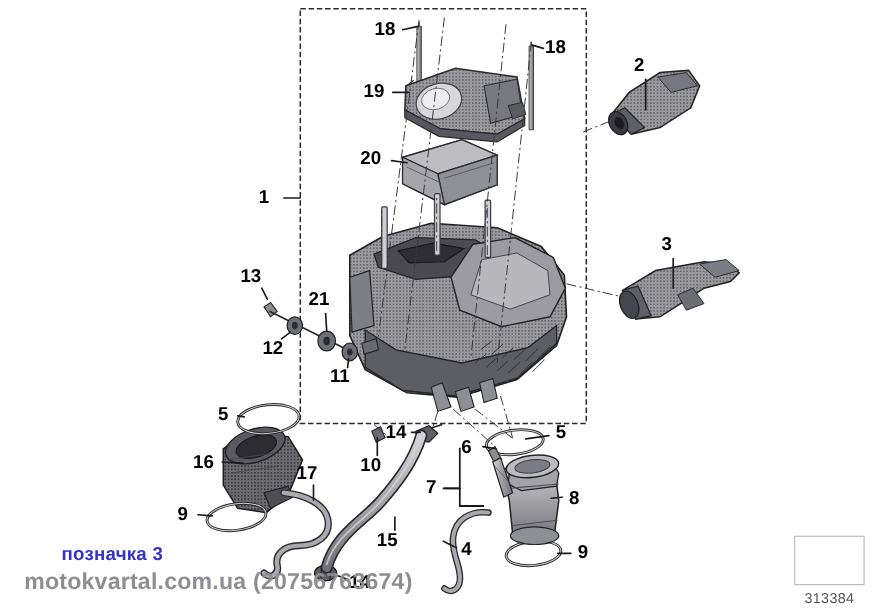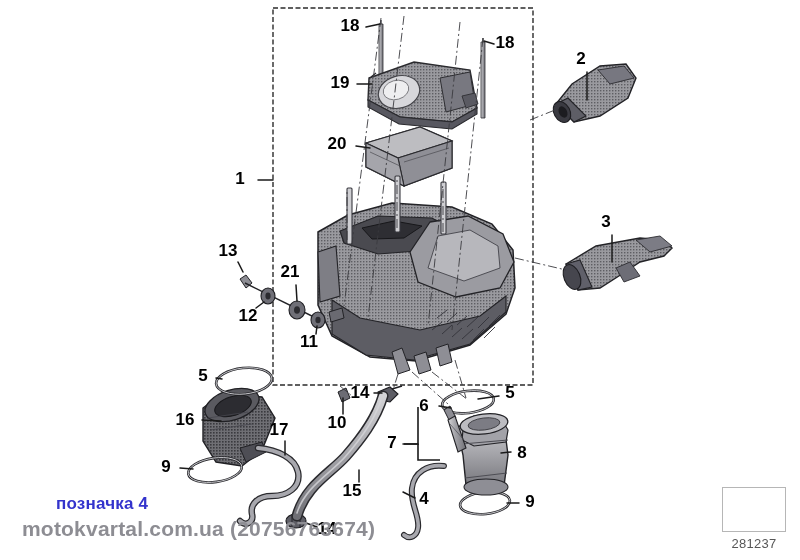--- a/index.html
+++ b/index.html
@@ -305,19 +305,19 @@
 
     <g>
       <path d="M738 517 L733 507 L766 496 L760 507 Z" fill="#111" stroke="#111" stroke-width="1"></path>
       <path d="M760 507 L766 496 L776 500 L770 512 Z" fill="#111" stroke="#111" stroke-width="1"></path>
       <path d="M733 507 L752 499 L757 496" fill="none" stroke="#111" stroke-width="1.2"></path>
       <path d="M755 497 L752 490 L762 494" fill="#111" stroke="#111" stroke-width="1"></path>
       <path d="M770 512 L776 500" fill="none" stroke="#111" stroke-width="1.2"></path>
     </g>
   </svg>
 
-  <div class="wm-blue">позначка 4</div>
+  <div class="wm-blue">позначка 3</div>
   <div class="wm-grey">motokvartal.com.ua (20756763674)</div>
 
   <div class="idbox"></div>
-  <div class="idnum">281237</div>
+  <div class="idnum">313384</div>
 
 </div>
 
 </body></html>

